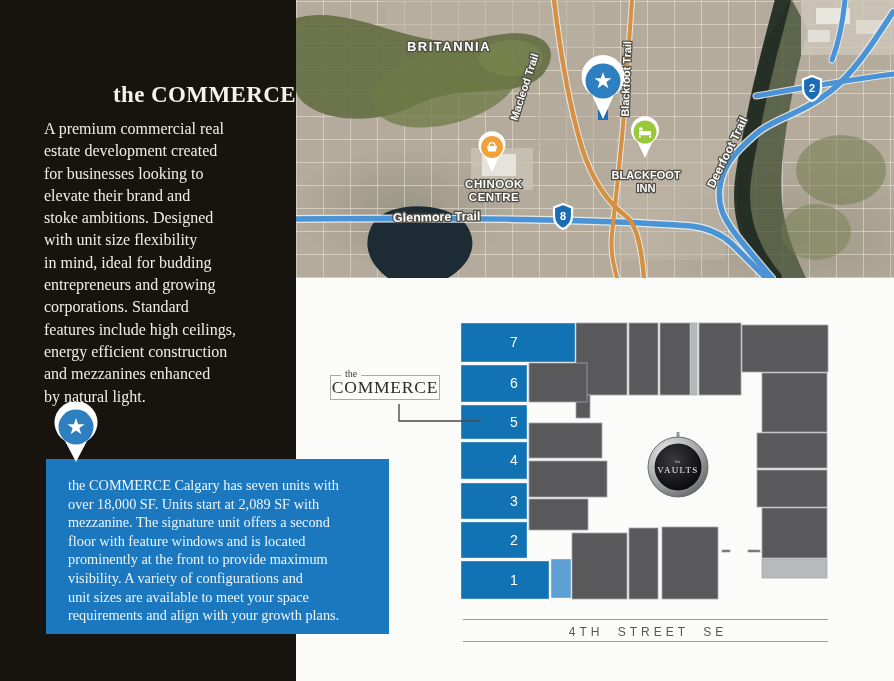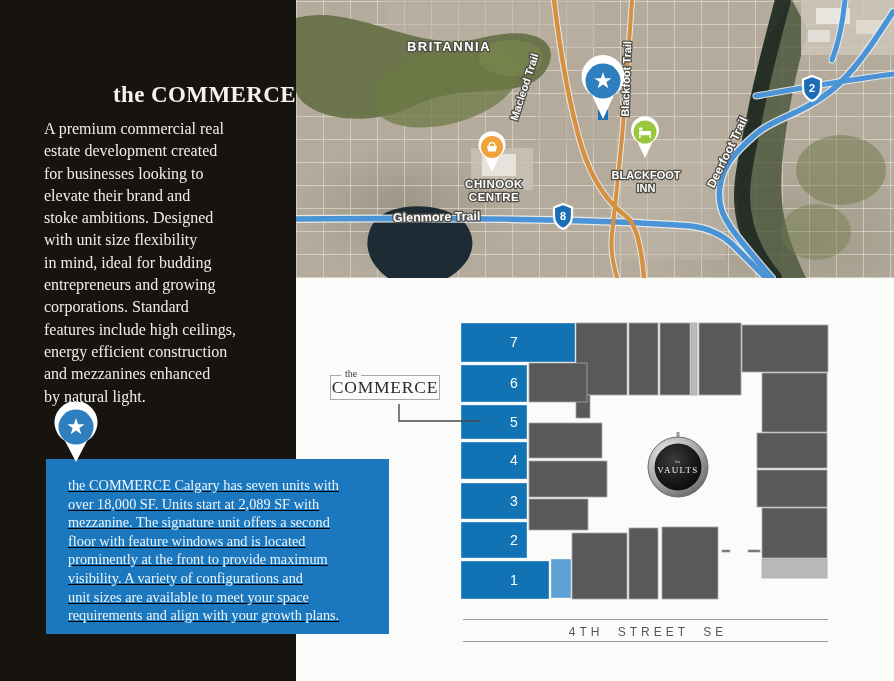--- a/index.html
+++ b/index.html
@@ -5,21 +5,21 @@
   html,body{margin:0;padding:0;background:#ffffff;}
   .canvas{position:relative;width:894px;height:681px;overflow:hidden;background:#fbfbfa;
           font-family:"Liberation Serif", serif;}
   
   .left-panel{position:absolute;left:0;top:0;width:296px;height:681px;background:#17130f;z-index:2;}
   .page-title{color:#f5f2ec;font-size:23px;font-weight:bold;letter-spacing:.4px;
               margin:0;padding:82px 0 10px 44px;text-align:right;}
   .description{color:#f1eee8;font-size:16px;line-height:22.3px;margin:0;padding:0 10px 0 44px;
                white-space:pre-line;}
   .panel-pin{position:absolute;left:52px;top:402px;z-index:4;}
-  .callout{position:absolute;left:46px;top:459px;width:343px;height:175px;background:#1b78be;z-index:3;text-decoration:underline;}
+  .callout{position:absolute;left:46px;top:459px;width:343px;height:175px;background:#1b78be;z-index:3;}
   .callout p{color:#eef5fb;font-size:14.3px;line-height:18.6px;margin:0;padding:17px 14px 0 22px;
              white-space:pre-line;}
   
   .map{position:absolute;left:296px;top:0;width:598px;height:278px;background:#b4ab9c;z-index:1;text-decoration:underline;}
   .map-grid{position:absolute;inset:0;
     background-image:
       repeating-linear-gradient(0deg, rgba(238,233,221,.55) 0 1px, transparent 1px 23px),
       repeating-linear-gradient(90deg, rgba(238,233,221,.5) 0 1px, transparent 1px 27px),
       radial-gradient(160px 90px at 18% 75%, rgba(84,88,70,.25), transparent 70%),
       radial-gradient(220px 120px at 85% 85%, rgba(104,108,84,.25), transparent 70%);}

